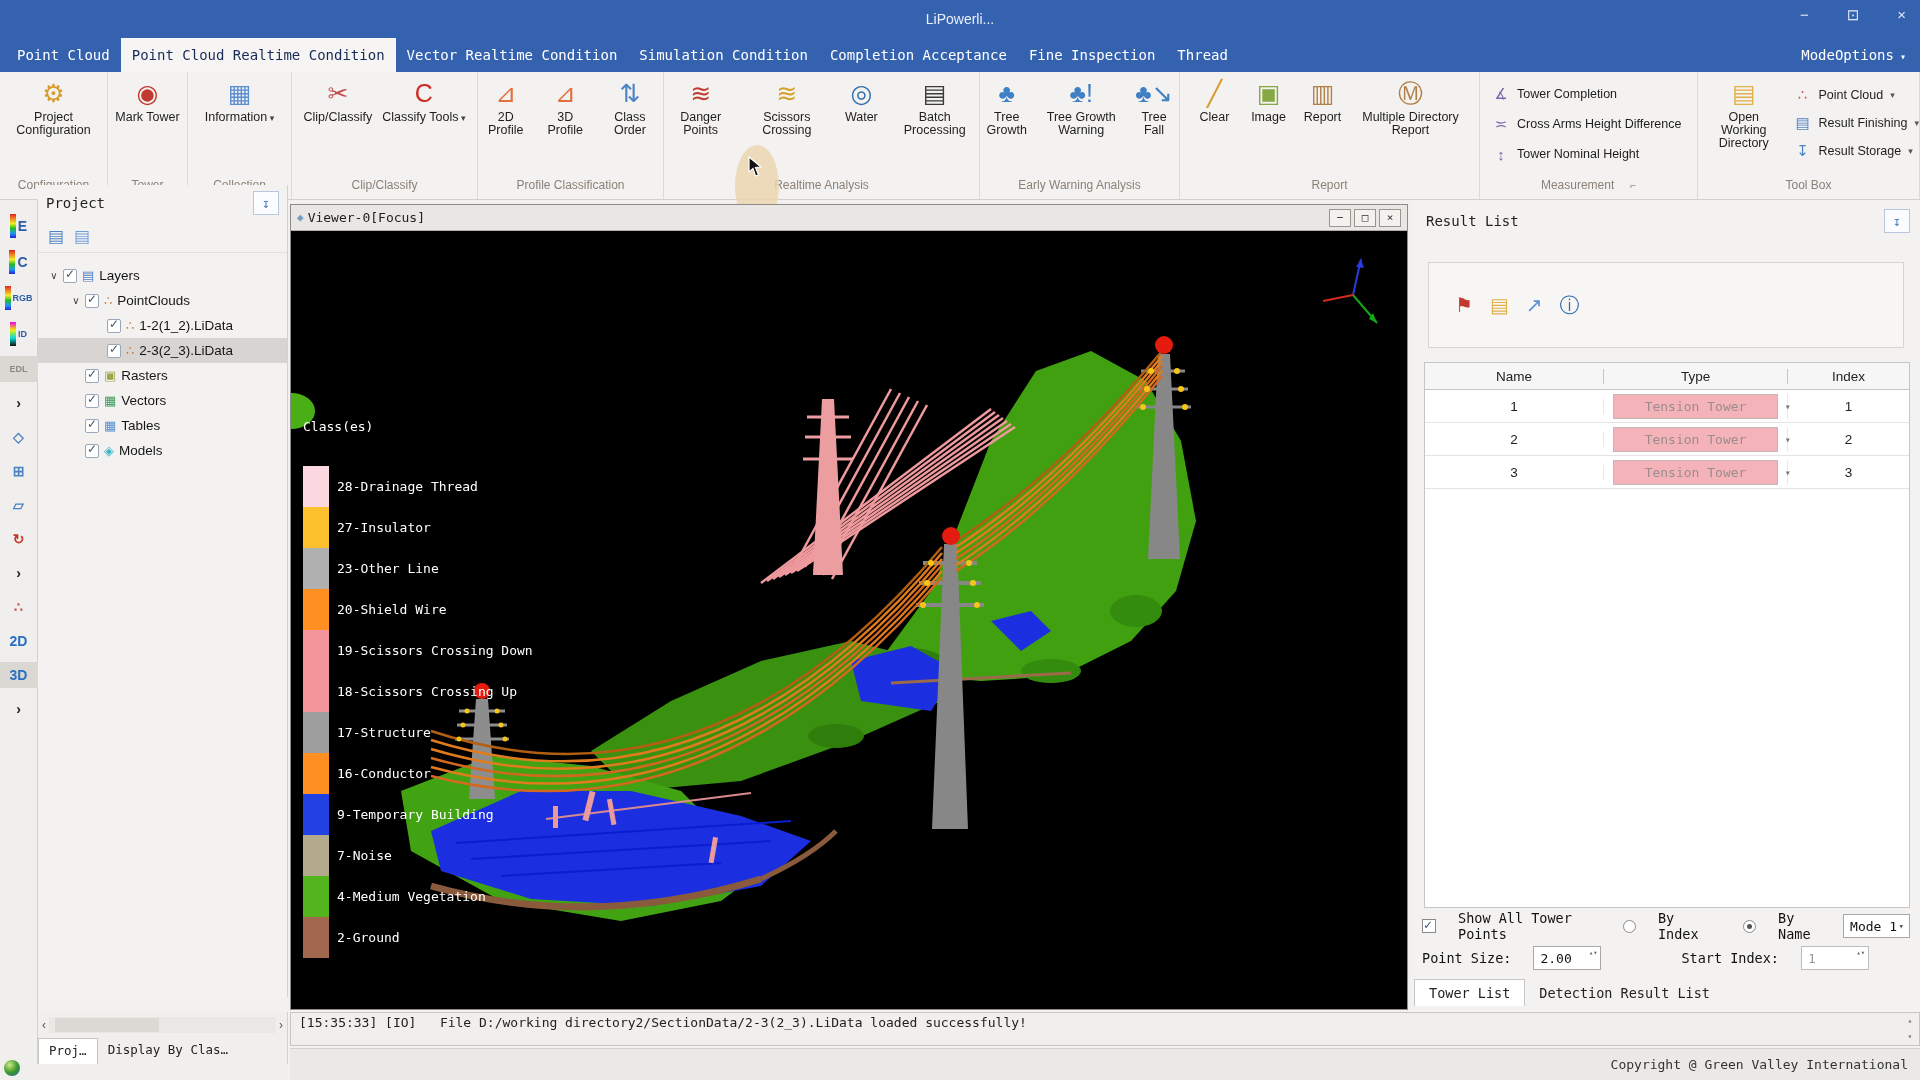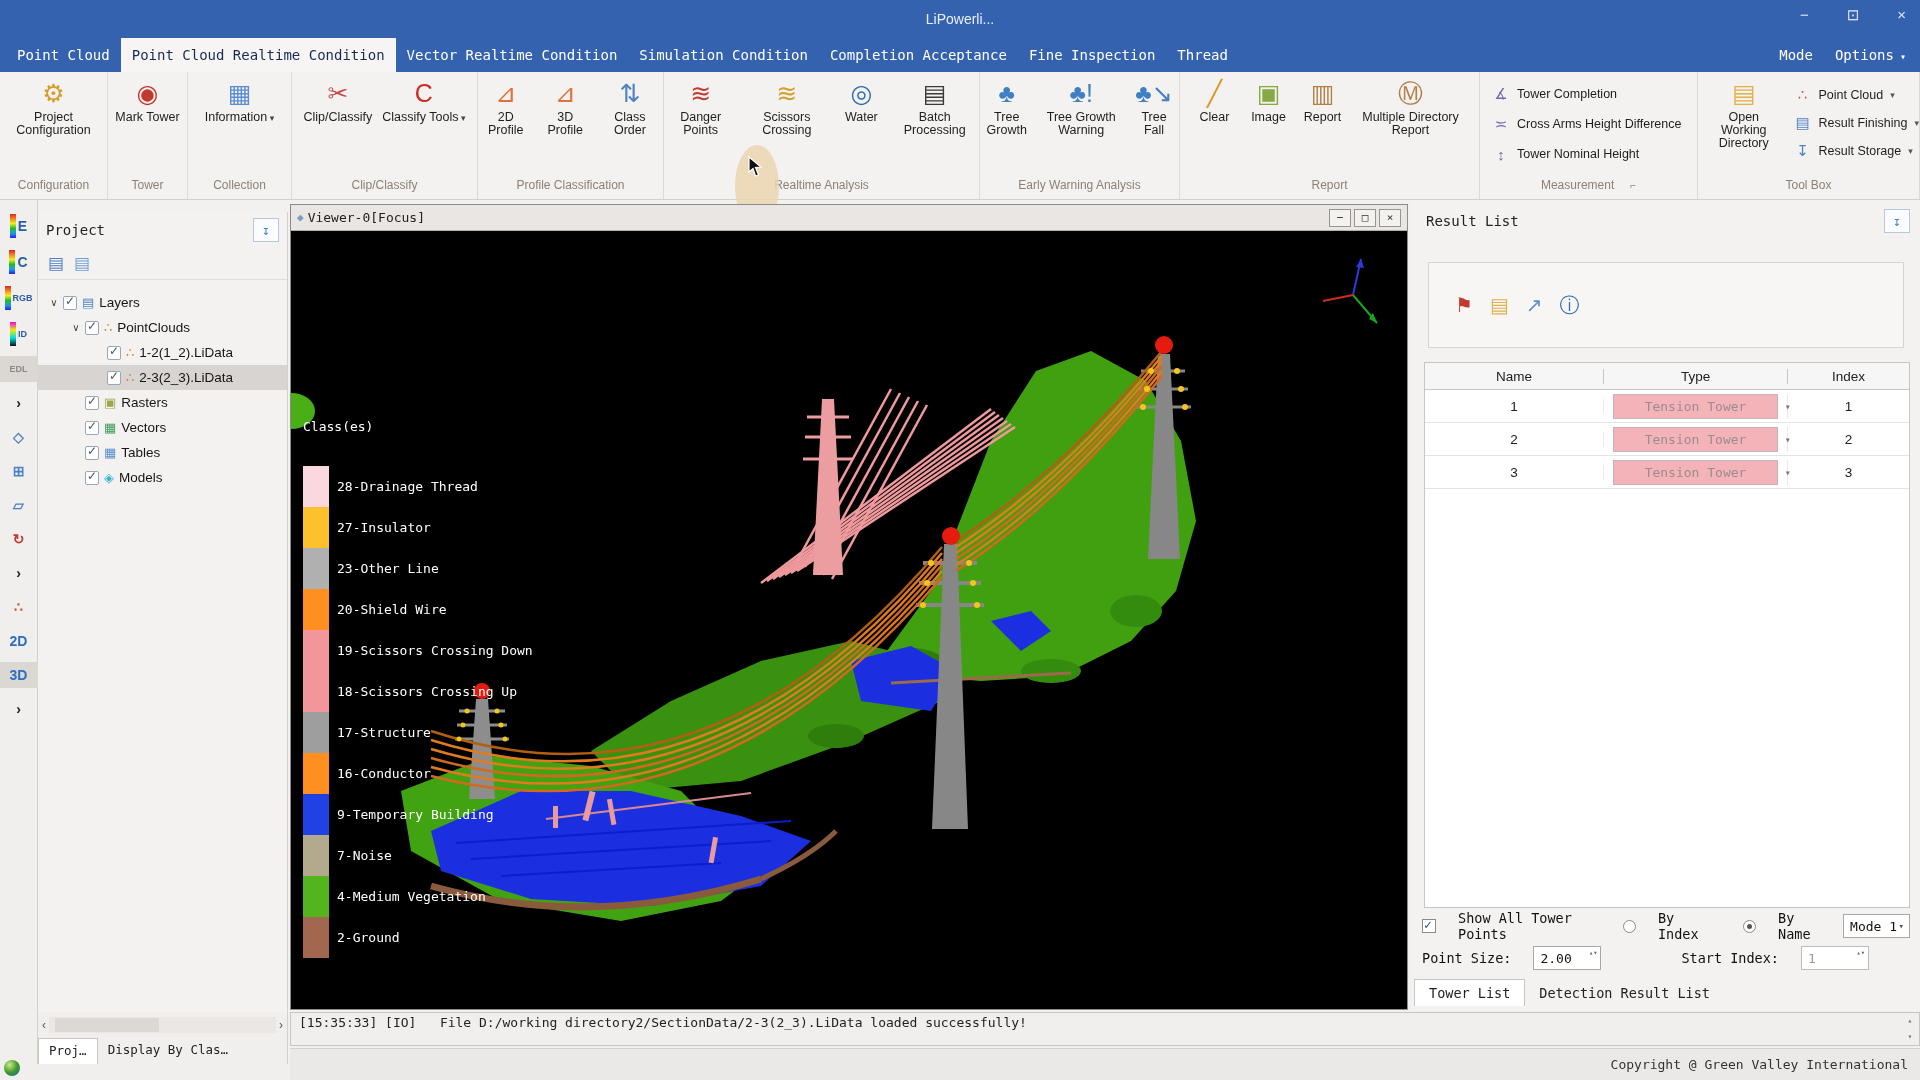--- a/index.html
+++ b/index.html
@@ -9,21 +9,21 @@
 #titlebar{position:absolute;left:0;top:0;width:1920px;height:38px;background:#3562ae;display:flex;align-items:center;justify-content:center}
 #titlebar .title{color:#e9effb;font-size:14px}
 .win-controls{position:absolute;right:14px;top:6px;display:flex;gap:38px;color:#dde6f6;font-size:15px}
 .win-controls span{cursor:default}
 
 
 #menubar{position:absolute;left:0;top:38px;width:1920px;height:34px;background:#3562ae;display:flex;align-items:stretch;font-family:"DejaVu Sans Mono",monospace;font-size:14px;color:#fff}
 #menubar .spacer{width:6px}
 .menu-tab{padding:9px 11px 0 11px;white-space:nowrap}
 .menu-tab.active{background:#f6f5f3;color:#182a57}
-.menu-right{margin-left:auto;display:flex;align-items:center;padding-right:14px;gap:22px}
+.menu-right{margin-left:auto;display:flex;align-items:center;padding-right:14px;}
 .menu-right .opt::after{content:" ▾";font-size:10px}
 
 
 #ribbon{position:absolute;left:0;top:72px;width:1920px;height:128px;background:#f4f2f0;border-bottom:1px solid #d4d0cc;display:flex}
 .rgroup{position:relative;border-right:1px solid #ddd9d5;display:flex;flex-direction:column}
 .g0{width:108px}.g1{width:80px}.g2{width:104px}.g3{width:186px}.g4{width:186px}.g5{width:316px}.g6{width:200px}.g7{width:300px}.g8{width:218px}.g9{flex:1}
 .rgroup-body{flex:1;display:flex;align-items:flex-start;justify-content:center;padding-top:5px;gap:4px}
 .rgroup-body.col{flex-direction:column;align-items:flex-start;justify-content:flex-start;padding-left:12px;padding-top:8px;gap:2px}
 .rgroup-body.row-left{justify-content:flex-start;padding-left:10px}
 .rgroup-label{height:23px;text-align:center;font-size:12px;color:#8b8178;line-height:19px}
@@ -43,21 +43,21 @@
 
 #lstrip{position:absolute;left:0;top:200px;width:38px;height:864px;background:#f1efed;border-right:1px solid #d4d0cc;display:flex;flex-direction:column;align-items:center;padding-top:12px;gap:8px}
 .lrow{width:38px;min-height:26px;display:flex;align-items:center;justify-content:center;gap:2px;padding:2px 0}
 .lrow.selected{background:#dbd8d4}
 .lrow .bar{display:none;width:6px;height:24px}
 .lrow.hasbar .bar{display:block}
 .lrow .lbl{font-weight:bold;font-size:14px}
 .lrow.small .lbl{font-size:9px;letter-spacing:0}
 
 
-#ppanel{position:absolute;left:38px;top:212px;width:250px;height:812px;background:#f4f2f0;border-right:1px solid #d4d0cc}
+#ppanel{position:absolute;left:38px;top:185px;width:250px;height:812px;background:#f4f2f0;border-right:1px solid #d4d0cc}
 .phead{height:36px;display:flex;align-items:center;justify-content:space-between;padding:0 8px;font-family:"DejaVu Sans Mono",monospace;font-size:14px;color:#222}
 .pin{width:26px;height:24px;border:1px solid #b9c7dd;background:#fafcff;display:flex;align-items:center;justify-content:center;color:#4d82c3;font-size:13px}
 .ptool{height:32px;display:flex;gap:10px;align-items:center;padding-left:10px;border-bottom:1px solid #e2deda}
 .ptool .ic{font-size:17px}
 .tree{padding-top:10px;font-size:13.5px}
 .trow{--lvl:0;display:flex;align-items:center;height:25px;padding-left:calc(8px + var(--lvl)*22px);white-space:nowrap}
 .trow.selected{background:#d7d4d1}
 .caret{width:16px;font-size:10px;color:#444;visibility:hidden;text-align:center}
 .trow.expanded .caret{visibility:visible}
 .cbox{width:14px;height:14px;min-width:14px;border:1px solid #9aa7b8;background:#fff;border-radius:2px;margin:0 5px 0 1px;position:relative}

